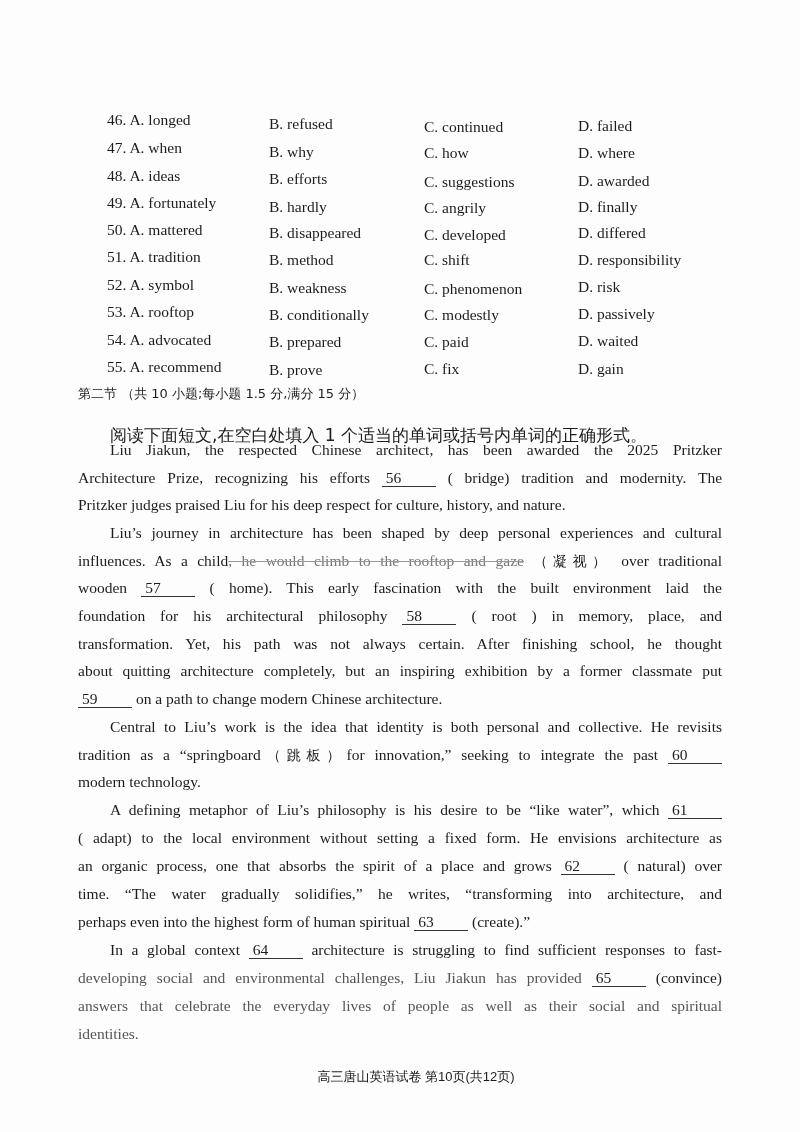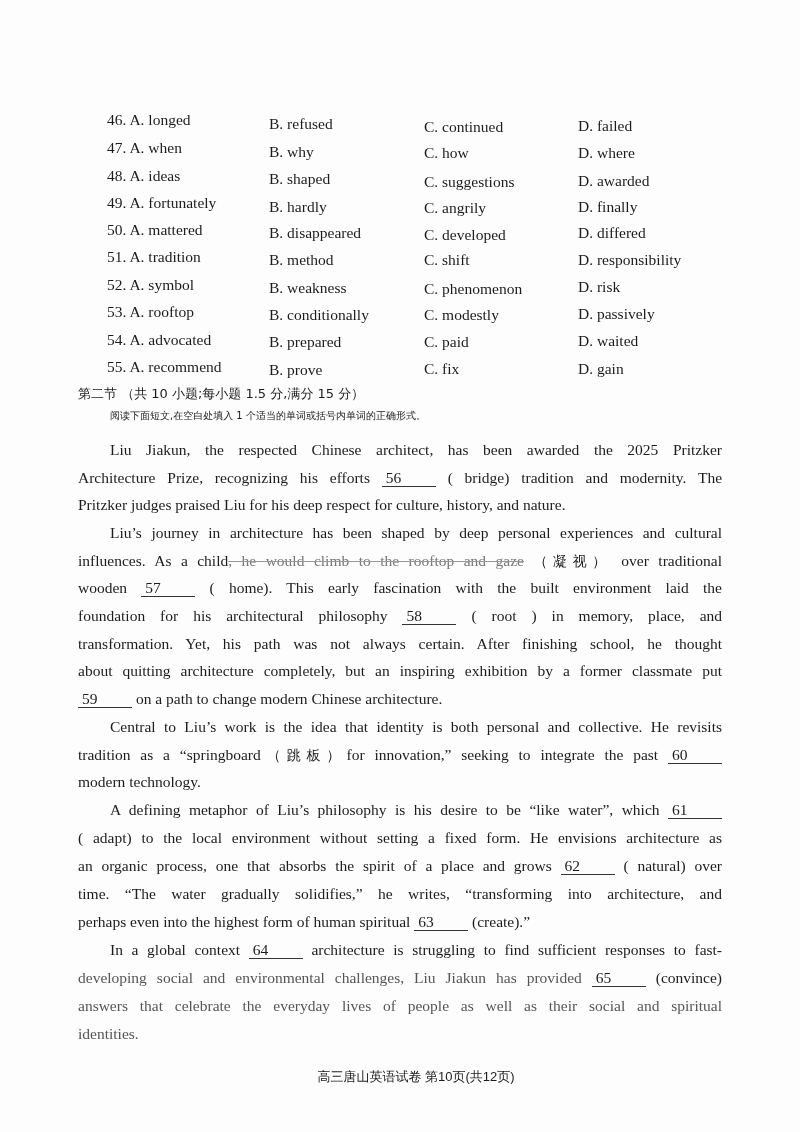--- a/index.html
+++ b/index.html
@@ -30,21 +30,21 @@
     <span class="opt c3" style="top:6px">D. failed</span>
   </div>
   <div class="opt-row" style="top:139px">
     <span class="opt c0"><span>47.</span> <span>A. when</span></span>
     <span class="opt c1" style="top:4px">B. why</span>
     <span class="opt c2" style="top:5px">C. how</span>
     <span class="opt c3" style="top:5px">D. where</span>
   </div>
   <div class="opt-row" style="top:167px">
     <span class="opt c0"><span>48.</span> <span>A. ideas</span></span>
-    <span class="opt c1" style="top:3px">B. shaped</span>
+    <span class="opt c1" style="top:3px">B. efforts</span>
     <span class="opt c2" style="top:6px">C. suggestions</span>
     <span class="opt c3" style="top:5px">D. awarded</span>
   </div>
   <div class="opt-row" style="top:194px">
     <span class="opt c0"><span>49.</span> <span>A. fortunately</span></span>
     <span class="opt c1" style="top:4px">B. hardly</span>
     <span class="opt c2" style="top:5px">C. angrily</span>
     <span class="opt c3" style="top:4px">D. finally</span>
   </div>
   <div class="opt-row" style="top:221px">
@@ -82,21 +82,21 @@
     <span class="opt c1" style="top:3px">B. prove</span>
     <span class="opt c2" style="top:2px">C. fix</span>
     <span class="opt c3" style="top:2px">D. gain</span>
   </div>
 </div>
 
 <div class="line zh" style="top:385px; font-size:13px">
   <span>第二节</span>
   <span>（共 10 小题;每小题 1.5 分,满分 15 分）</span>
 </div>
-<div class="line indent zh" style="top:409px; font-size:10px">阅读下面短文,在空白处填入 1 个适当的单词或括号内单词的正确形式。</div>
+<div class="line indent zh" style="top:424px; font-size:17px">阅读下面短文,在空白处填入 1 个适当的单词或括号内单词的正确形式。</div>
 
 <div>
   <div class="line indent just" style="top:441px">Liu Jiakun, the respected Chinese architect, has been awarded the 2025 Pritzker</div>
   <div class="line just" style="top:469px">
     <span>Architecture Prize, recognizing his efforts</span> <span class="blank">56</span> <span>( bridge) tradition and modernity. The</span>
   </div>
   <div class="line" style="top:496px">Pritzker judges praised Liu for his deep respect for culture, history, and nature.</div>
 
   <div class="line indent just" style="top:524px">Liu’s journey in architecture has been shaped by deep personal experiences and cultural</div>
   <div class="line just" style="top:552px">

